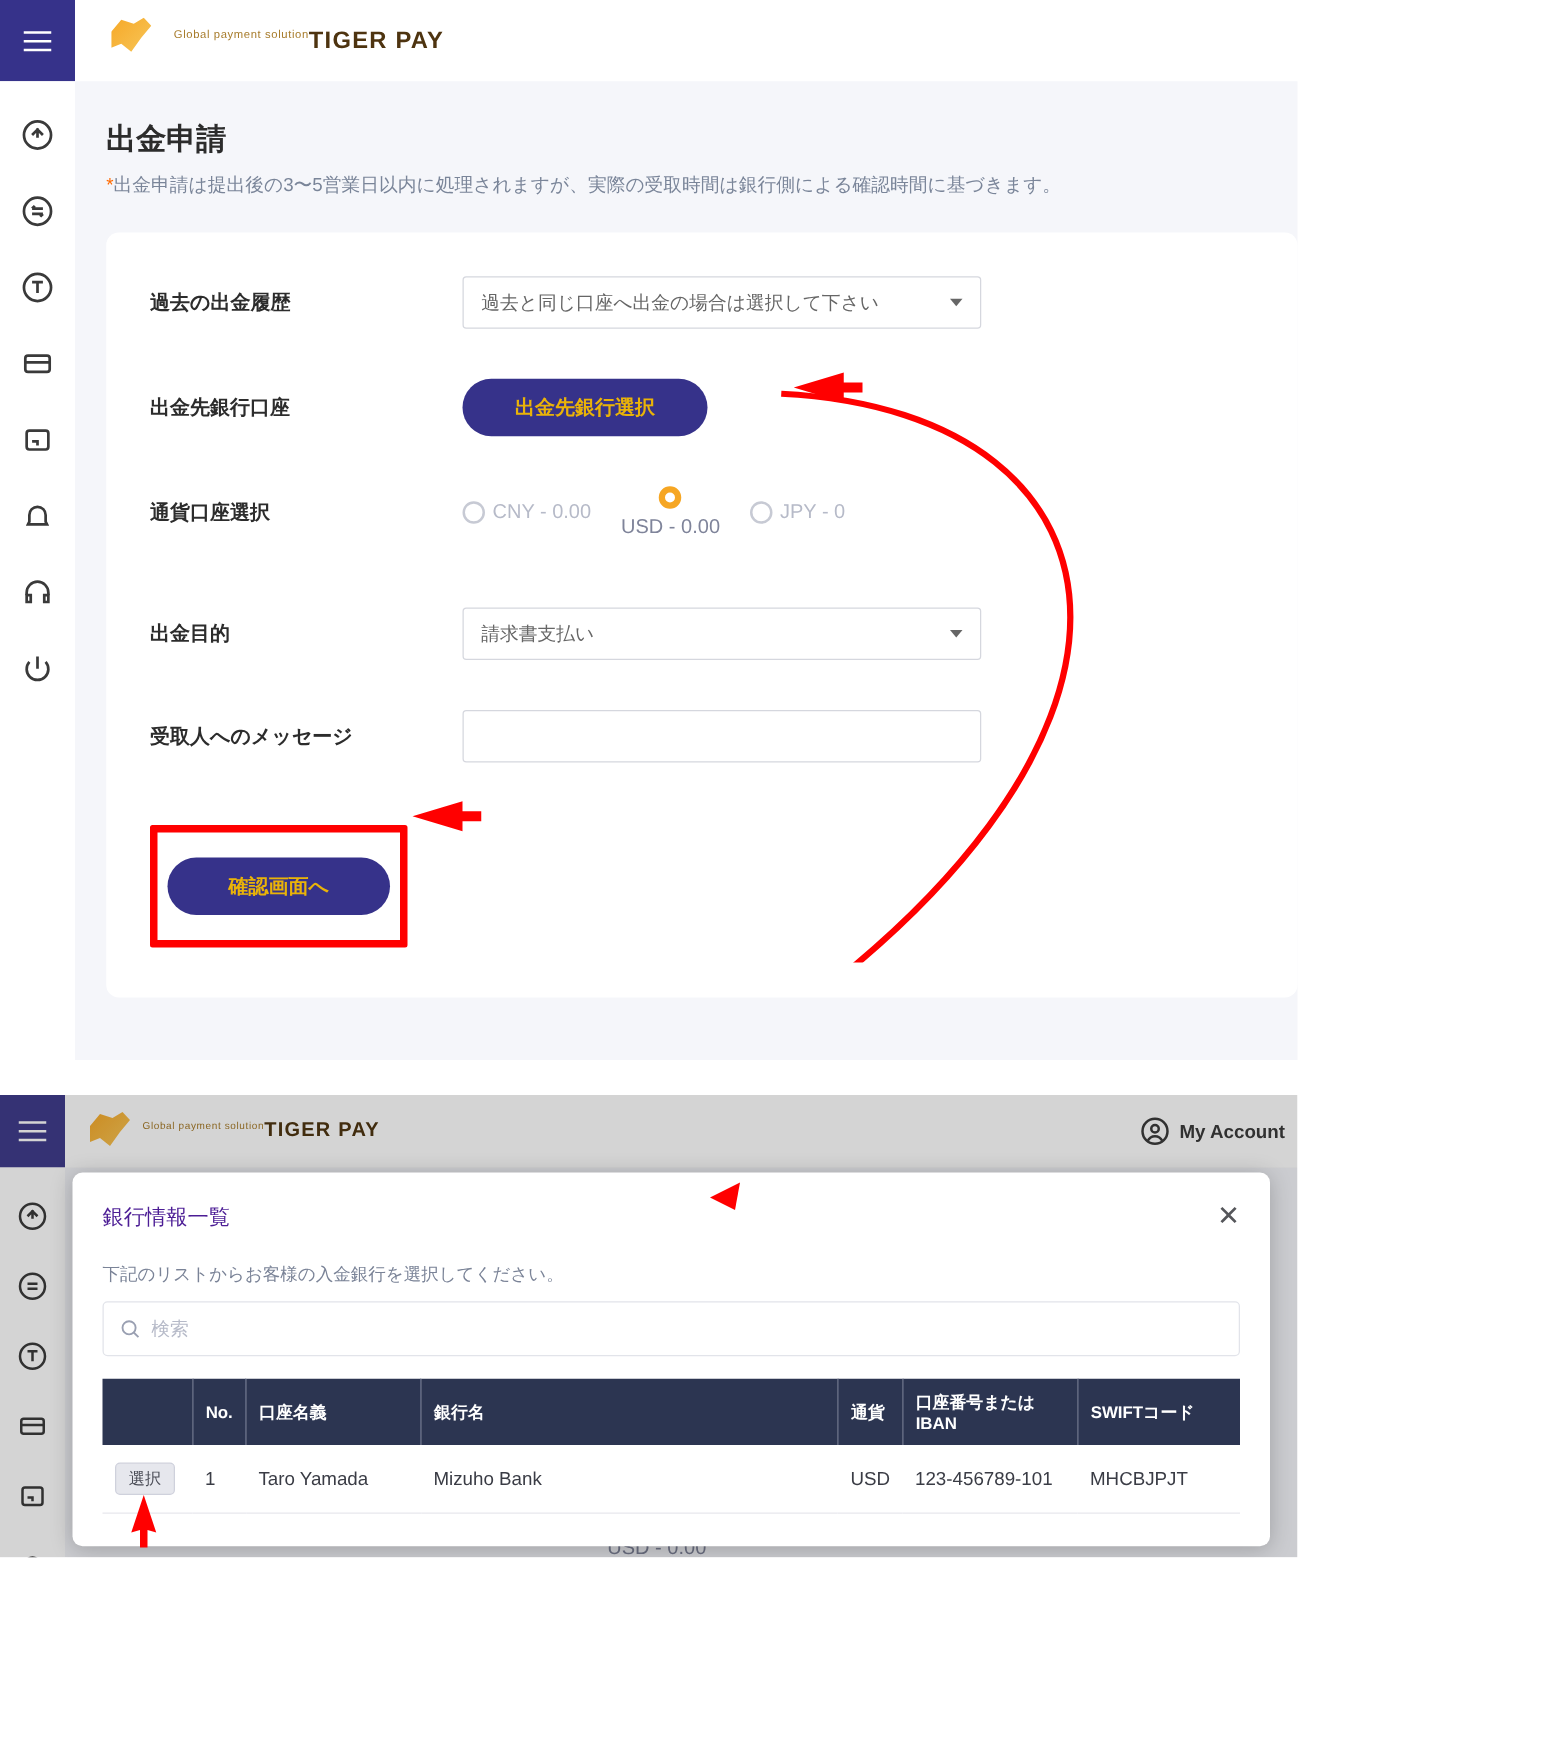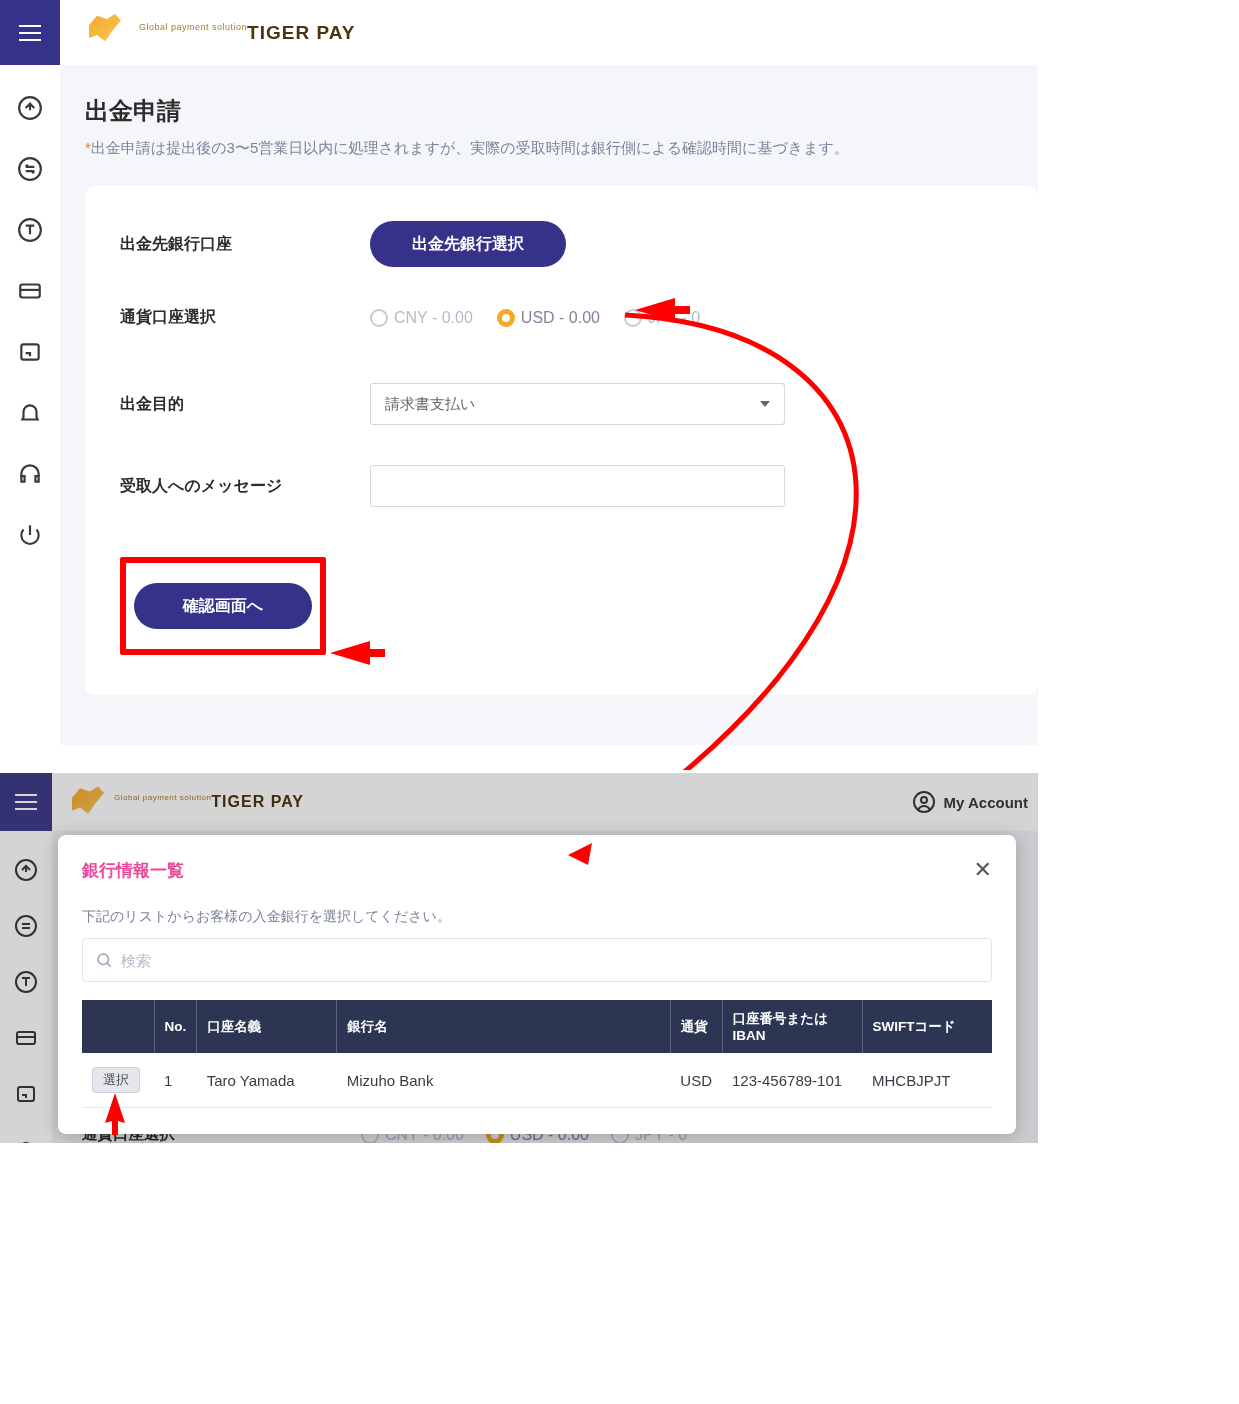--- a/index.html
+++ b/index.html
@@ -33,26 +33,26 @@
 
   .card { background:#fff; border-radius:10px; padding:35px 35px 40px; position:relative; }
   .row { display:flex; align-items:center; margin-bottom:40px; }
   .row:last-child { margin-bottom:0; }
   .lbl { width:250px; font-size:16px; font-weight:700; color:#2c2c2c; }
   .field { flex:1; }
 
   .select { width:415px; height:42px; border:1px solid #d5d7de; border-radius:3px; padding:0 14px; display:flex; align-items:center; justify-content:space-between; color:#666; font-size:15px; background:#fff; }
   .select .caret { width:0; height:0; border-left:5px solid transparent; border-right:5px solid transparent; border-top:6px solid #666; }
 
-  .pill { display:inline-flex; align-items:center; justify-content:center; height:46px; padding:0 42px; background:#36328a; color:#ffffff; font-size:16px; font-weight:700; border-radius:23px; border:none; }
+  .pill { display:inline-flex; align-items:center; justify-content:center; height:46px; padding:0 42px; background:#36328a; color:#eab308; font-size:16px; font-weight:700; border-radius:23px; border:none; }
 
   .radios { display:flex; align-items:center; gap:24px; }
   .radio { display:flex; align-items:center; gap:6px; color:#8c92a2; font-size:16px; }
   .radio-dot { width:18px; height:18px; border-radius:50%; border:2px solid #c7cad4; }
-  .radio.active { color:#7f849a; }
+  .radio.active { color:#7f849a;flex-direction:column; }
   .radio.active .radio-dot { border:5px solid #f6a623; }
   .radio.disabled { color:#b6bac8; }
 
   .input { width:415px; height:42px; border:1px solid #d5d7de; border-radius:3px; background:#fff; }
 
   .submit-wrap { margin-top:5px; position:relative; display:inline-block; }
   .highlight { border:6px solid #ff0000; padding:20px 8px; border-radius:2px; display:inline-block; }
   .pill.submit { padding:0 32px; width:178px; }
 
   
@@ -65,21 +65,21 @@
   .s2 .topbar { height:58px; }
   .s2 .hamburger { height:58px; width:52px; background:#3f3c8c; }
   .s2 .logo { margin-left:16px; }
   .s2 .shell { min-height:310px; }
   .s2 .side { width:52px; padding-top:26px; gap:30px; }
   .account { margin-left:auto; margin-right:10px; display:flex; align-items:center; gap:8px; color:#3b3b3b; font-size:15px; font-weight:600; }
   .account svg { stroke:#3b3b3b; fill:none; stroke-width:2; }
 
   .modal { position:absolute; left:58px; top:62px; right:22px; background:#fff; border-radius:8px; box-shadow:0 2px 18px rgba(0,0,0,.22); padding:22px 24px 26px; z-index:2; }
   .modal-head { display:flex; justify-content:space-between; align-items:center; margin-bottom:25px; }
-  .modal-title { font-size:17px; font-weight:700; color:#ec4899; }
+  .modal-title { font-size:17px; font-weight:400; color:#4c1d95; }
   .close-x { font-size:22px; color:#55565a; cursor:pointer; }
   .modal-sub { font-size:14px; color:#7a8397; margin-bottom:12px; }
   .search-wrap { height:44px; border:1px solid #e2e4ea; border-radius:4px; display:flex; align-items:center; padding:0 12px; gap:8px; margin-bottom:18px; }
   .search-wrap svg { stroke:#9aa0b2; }
   .search-wrap input { border:none; outline:none; flex:1; font-size:15px; color:#8b5cf6; }
   .search-wrap input::placeholder { color:#b6bac8; }
 
   table.bank { width:100%; border-collapse:collapse; }
   table.bank thead th { background:#2c3551; color:#fff; font-weight:600; font-size:13.5px; text-align:left; padding:10px 10px; border-right:1px solid #5a627c; }
   table.bank thead th:last-child { border-right:none;margin-left:30px; }
@@ -170,20 +170,29 @@
             <path d="M6 7a8 8 0 1012 0"></path>
           </svg>
         </div>
     </div>
 
     <div class="main">
       <h1 class="page-title">出金申請</h1>
       <p class="notice"><span class="ast">*</span><span>出金申請は提出後の3〜5営業日以内に処理されますが、実際の受取時間は銀行側による確認時間に基づきます。</span></p>
 
       <div class="card">
+        <div class="row">
+          <div class="lbl">過去の出金履歴</div>
+          <div class="field">
+            <div class="select">
+              <span>過去と同じ口座へ出金の場合は選択して下さい</span>
+              <span class="caret"></span>
+            </div>
+          </div>
+        </div>
 
         <div class="row">
           <div class="lbl">出金先銀行口座</div>
           <div class="field">
             <button class="pill">出金先銀行選択</button>
           </div>
         </div>
 
         <div class="row" style="margin-bottom:55px;">
           <div class="lbl">通貨口座選択</div>

